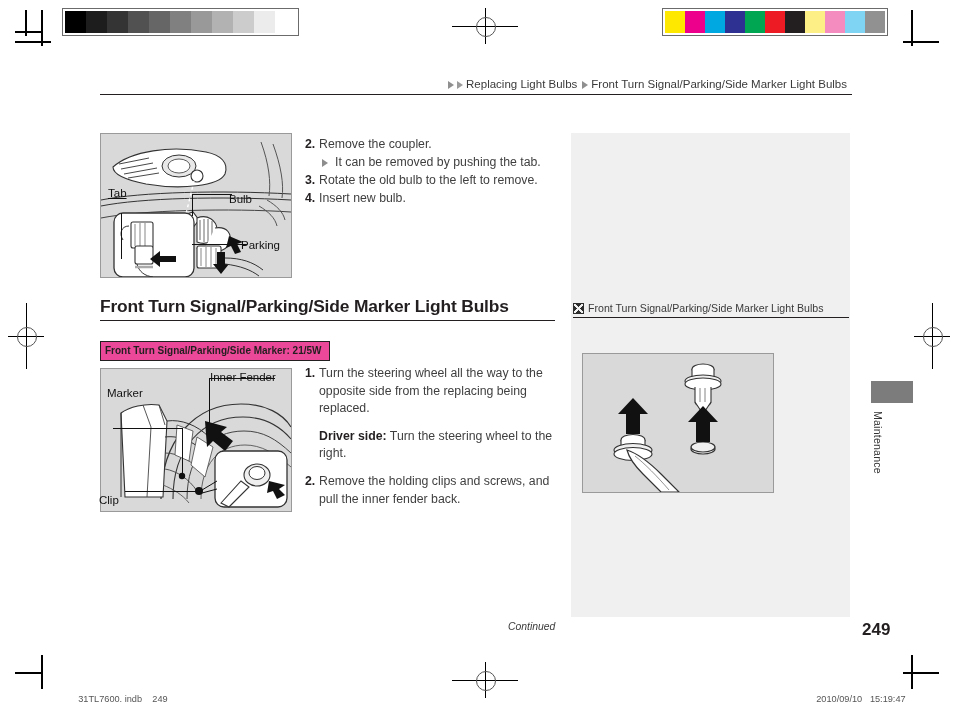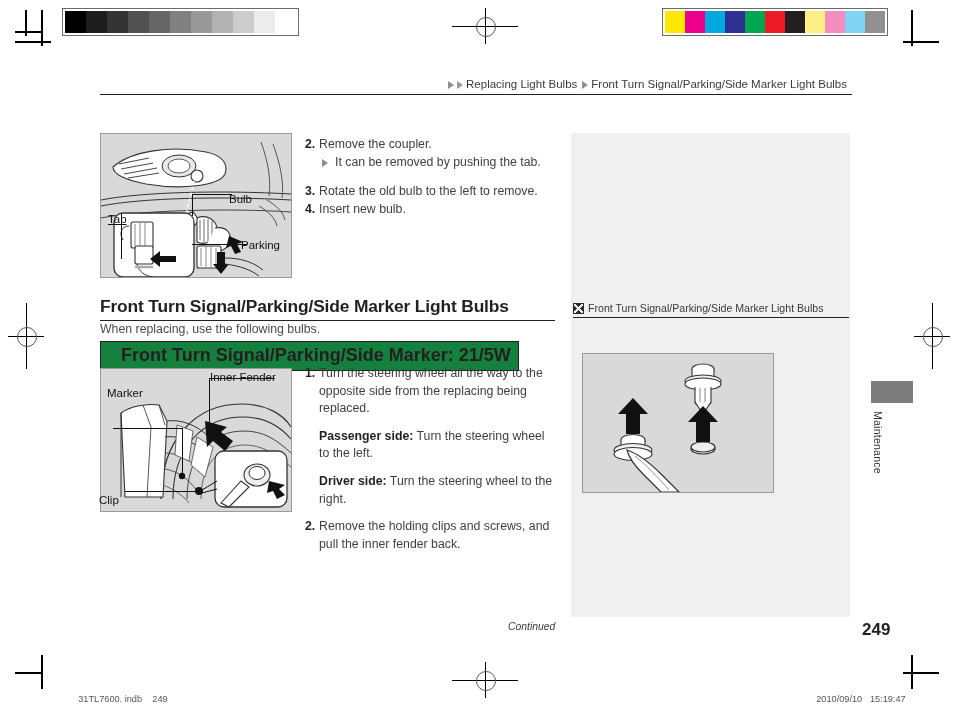--- a/index.html
+++ b/index.html
@@ -100,21 +100,21 @@
   .step .num {
     font-weight: bold;
     color: #231f20;
     width: 14px;
     flex: 0 0 14px;
   }
   .step .txt { flex: 1; }
   .substep {
     display: flex;
     padding-left: 17px;
-    margin-bottom: 11px;
+    margin-bottom: 0px;
   }
   .substep .arr {
     flex: 0 0 13px;
   }
   .substep .arr i {
     display: inline-block;
     width: 0; height: 0;
     border-left: 6px solid #8d8d8d;
     border-top: 4.5px solid transparent;
     border-bottom: 4.5px solid transparent;
@@ -141,25 +141,25 @@
     background: #231f20;
   }
   .subtext {
     position: absolute;
     font-size: 12.3px;
     color: #4a4a4a;
   }
   .speclabel {
     position: absolute;
     border: 1.3px solid #231f20;
-    font-size: 18px;
+    font-size: 10px;
     font-weight: bold;
     color: #231f20;
-    padding: 3px 7px 4px 20px;
-    background: #15803d;
+    padding: 3px 7px 4px 4px;
+    background: #ec4899;
     white-space: nowrap;
   }
 
   
   .sidepanel {
     position: absolute;
     background: #f0f0f0;
   }
   .side-title {
     position: absolute;
@@ -349,21 +349,21 @@
       <path d="M36 130 C38 138 44 142 52 143" stroke="#333" stroke-width="1" fill="none"></path>
       <path d="M75 122 L59 122 L59 117 L49 125 L59 133 L59 128 L75 128 Z" fill="#111"></path>
       <path d="M34 133 L52 133" stroke="#aaa" stroke-width="2.5"></path>
     </svg>
     
     <div class="leader" style="left:20px; top:79px; width:1.4px; height:46px;"></div>
     <div class="leader" style="left:91px; top:60px; width:40px; height:1.4px;"></div>
     <div class="leader" style="left:91px; top:60px; width:1.4px; height:22px;"></div>
     <div class="leader" style="left:91px; top:110px; width:55px; height:1.4px;"></div>
   </div>
-  <div class="fig-label" style="left:108px; top:213px;text-decoration:underline;">Tab</div>
+  <div class="fig-label" style="left:108px; top:187px;text-decoration:underline;">Tab</div>
   <div class="fig-label" style="left:229px; top:193px;">Bulb</div>
   <div class="fig-label" style="left:241px; top:239px;">Parking</div>
 
   <div class="steps" style="left:305px; top:136px; width:248px;">
     <div class="step">
       <span class="num">2.</span>
       <span class="txt">Remove the coupler.</span>
     </div>
     <div class="substep">
       <span class="arr"><i></i></span>
@@ -374,21 +374,20 @@
       <span class="txt">Rotate the old bulb to the left to remove.</span>
     </div>
     <div class="step">
       <span class="num">4.</span>
       <span class="txt">Insert new bulb.</span>
     </div>
   </div>
 
   <div class="h1" style="left:100px; top:296px; width:460px;">Front Turn Signal/Parking/Side Marker Light Bulbs</div>
   <div class="h1rule" style="left:100px; top:320px; width:455px;"></div>
-  <div class="subtext" style="left:100px; top:322px;">When replacing, use the following bulbs.</div>
   <div class="speclabel" style="left:100px; top:341px;">Front Turn Signal/Parking/Side Marker: 21/5W</div>
 
   <div class="figure" style="left:100px; top:368px; width:190px; height:142px;">
     <svg width="190" height="142" viewBox="0 0 190 142">
       <rect x="0" y="0" width="190" height="142" fill="#d9d9d9"></rect>
 
       <path d="M60 130 C60 70 95 35 140 35 C165 35 182 45 190 58" fill="none" stroke="#333" stroke-width="1.2"></path>
       <path d="M72 130 C72 78 102 48 142 48 C163 48 178 56 190 70" fill="none" stroke="#333" stroke-width="1.1"></path>
       <path d="M86 130 C86 86 110 62 143 62 C162 62 175 70 190 84" fill="none" stroke="#444" stroke-width="1"></path>
       <path d="M100 130 C100 95 118 76 144 76 C160 76 174 84 190 98" fill="none" stroke="#555" stroke-width="0.9"></path>
@@ -430,23 +429,20 @@
   <div class="fig-label" style="left:210px; top:371px;">Inner Fender</div>
   <div class="fig-label" style="left:107px; top:387px;">Marker</div>
   <div class="fig-label" style="left:99px; top:494px;">Clip</div>
 
   <div class="steps" style="left:305px; top:365px; width:248px;">
     <div class="step">
       <span class="num">1.</span>
       <span class="txt">Turn the steering wheel all the way to the opposite side from the replacing being replaced.</span>
     </div>
     <div class="para">
-      <b>Passenger side:</b><span> Turn the steering wheel to the left.</span>
-    </div>
-    <div class="para">
       <b>Driver side:</b><span> Turn the steering wheel to the right.</span>
     </div>
     <div class="step">
       <span class="num">2.</span>
       <span class="txt">Remove the holding clips and screws, and pull the inner fender back.</span>
     </div>
   </div>
 
   <div class="sidepanel" style="left:571px; top:133px; width:279px; height:484px;"></div>
 

